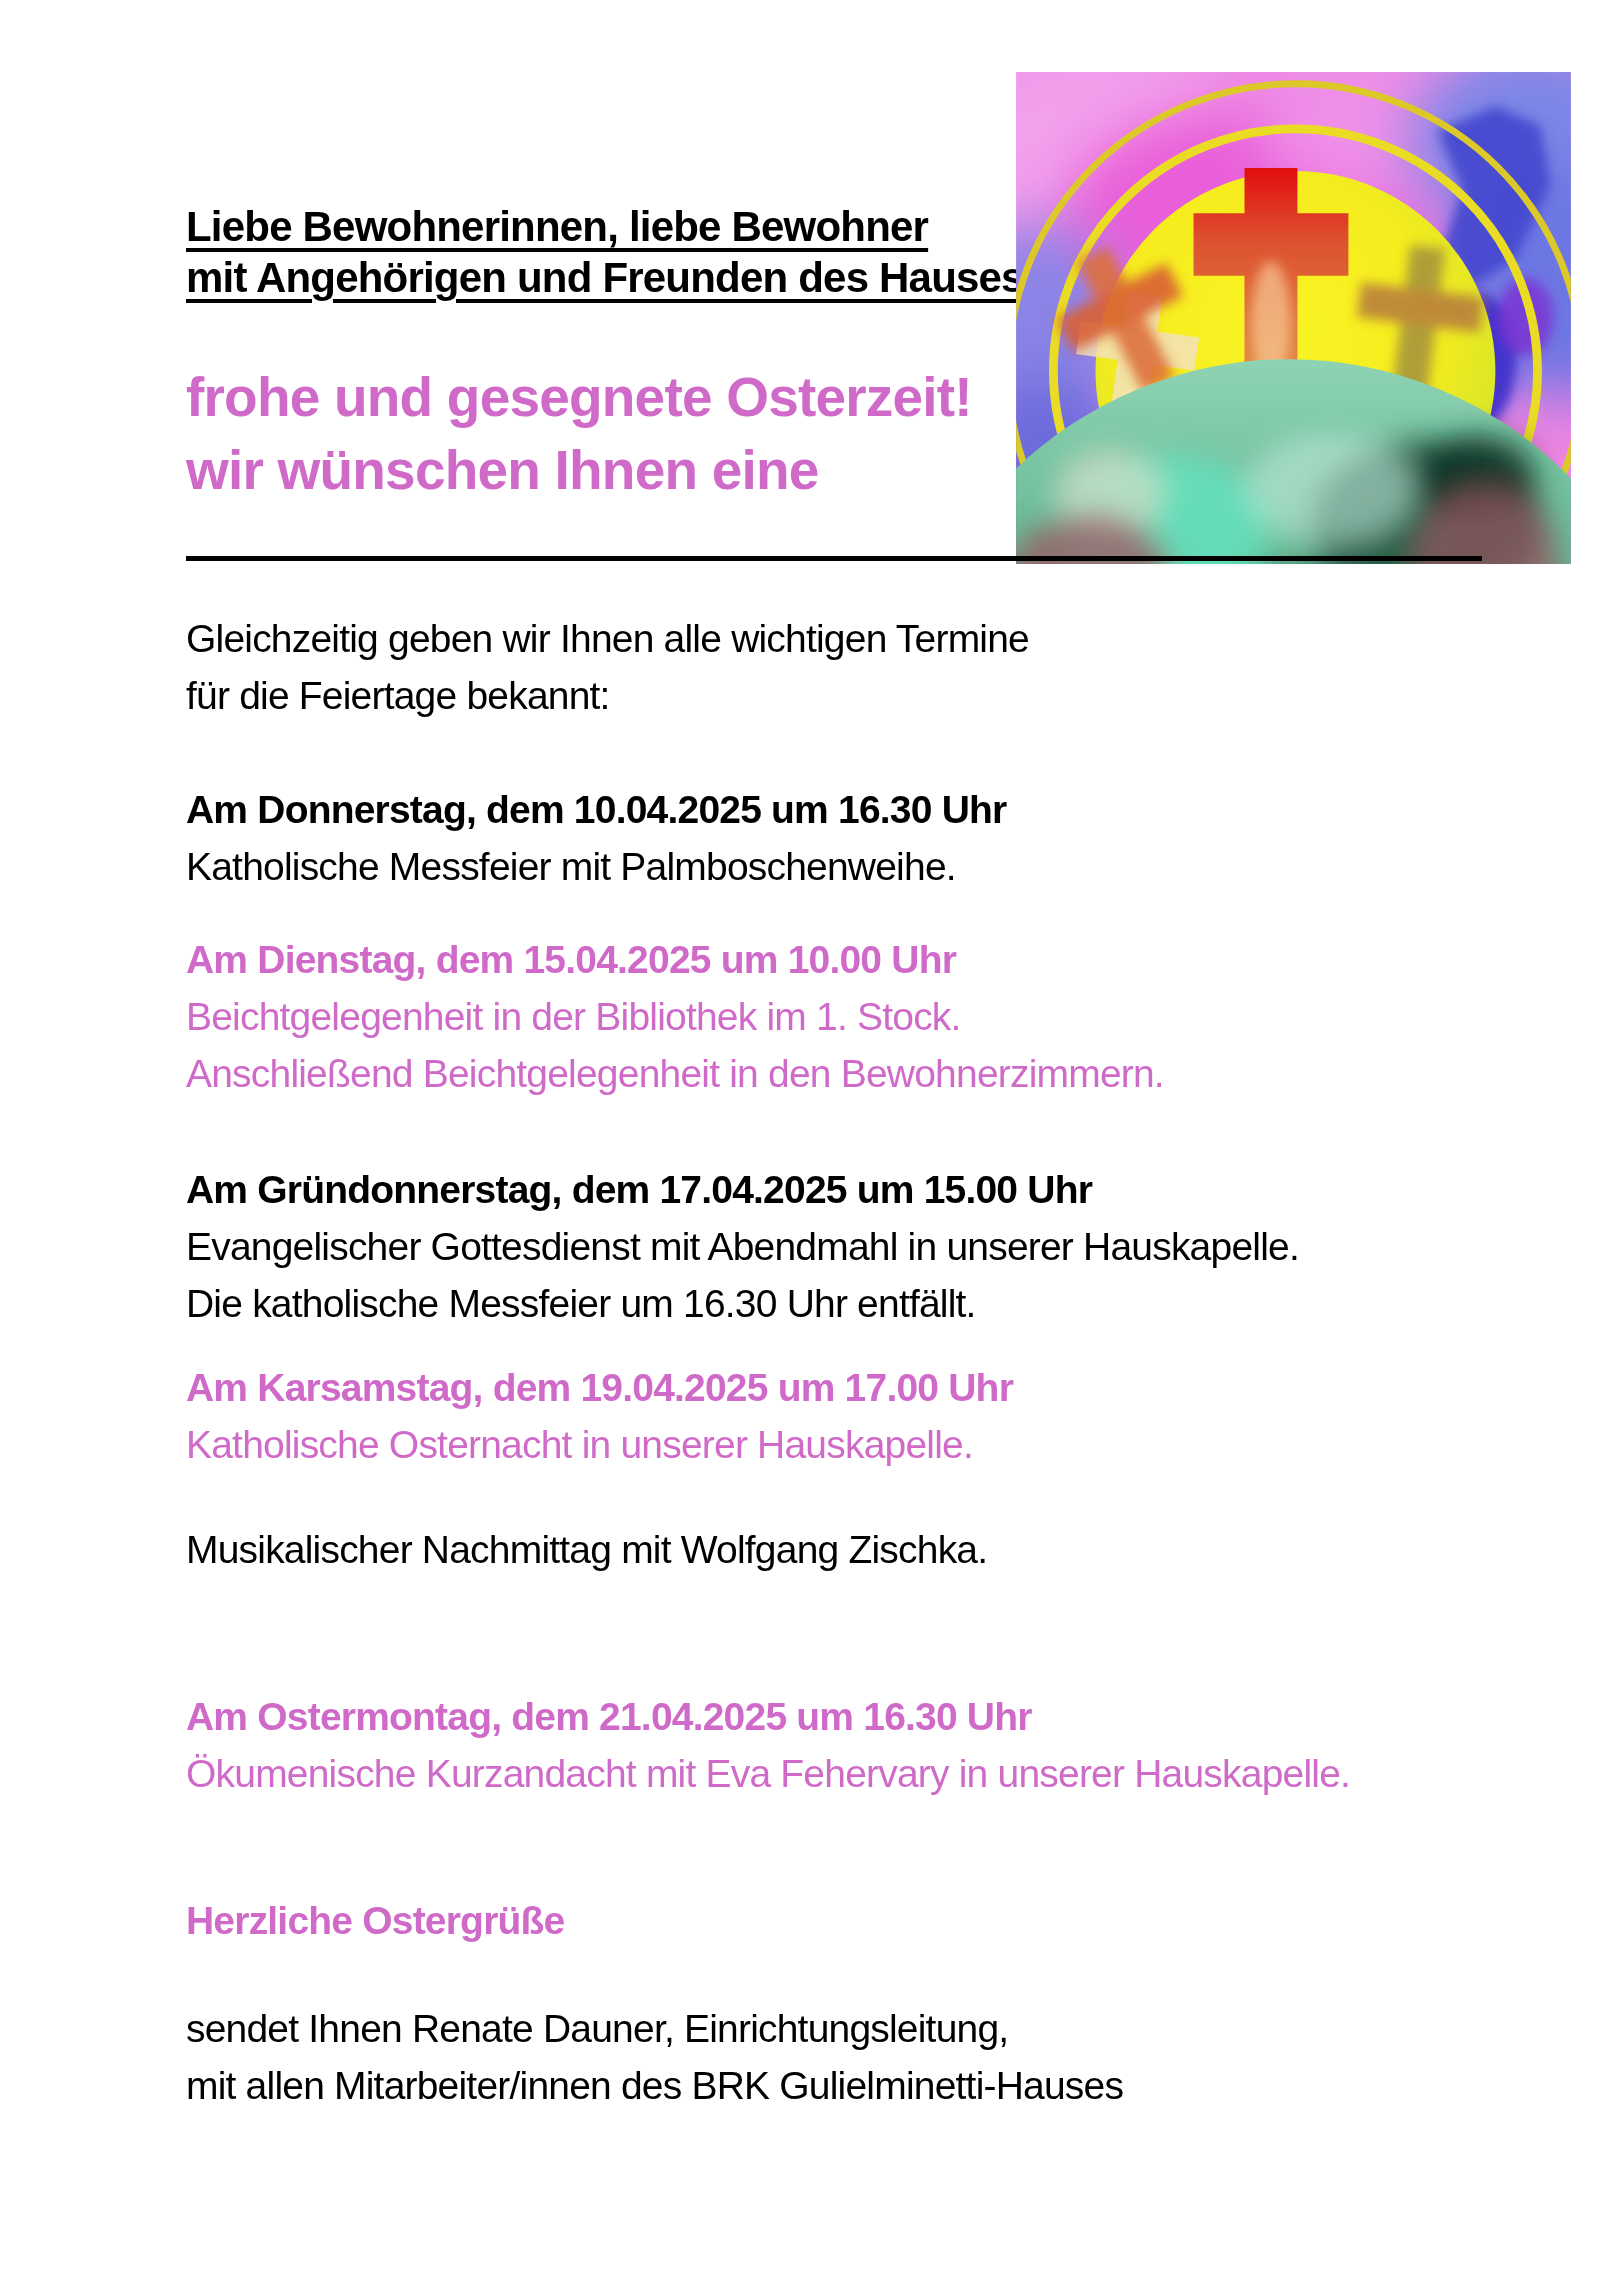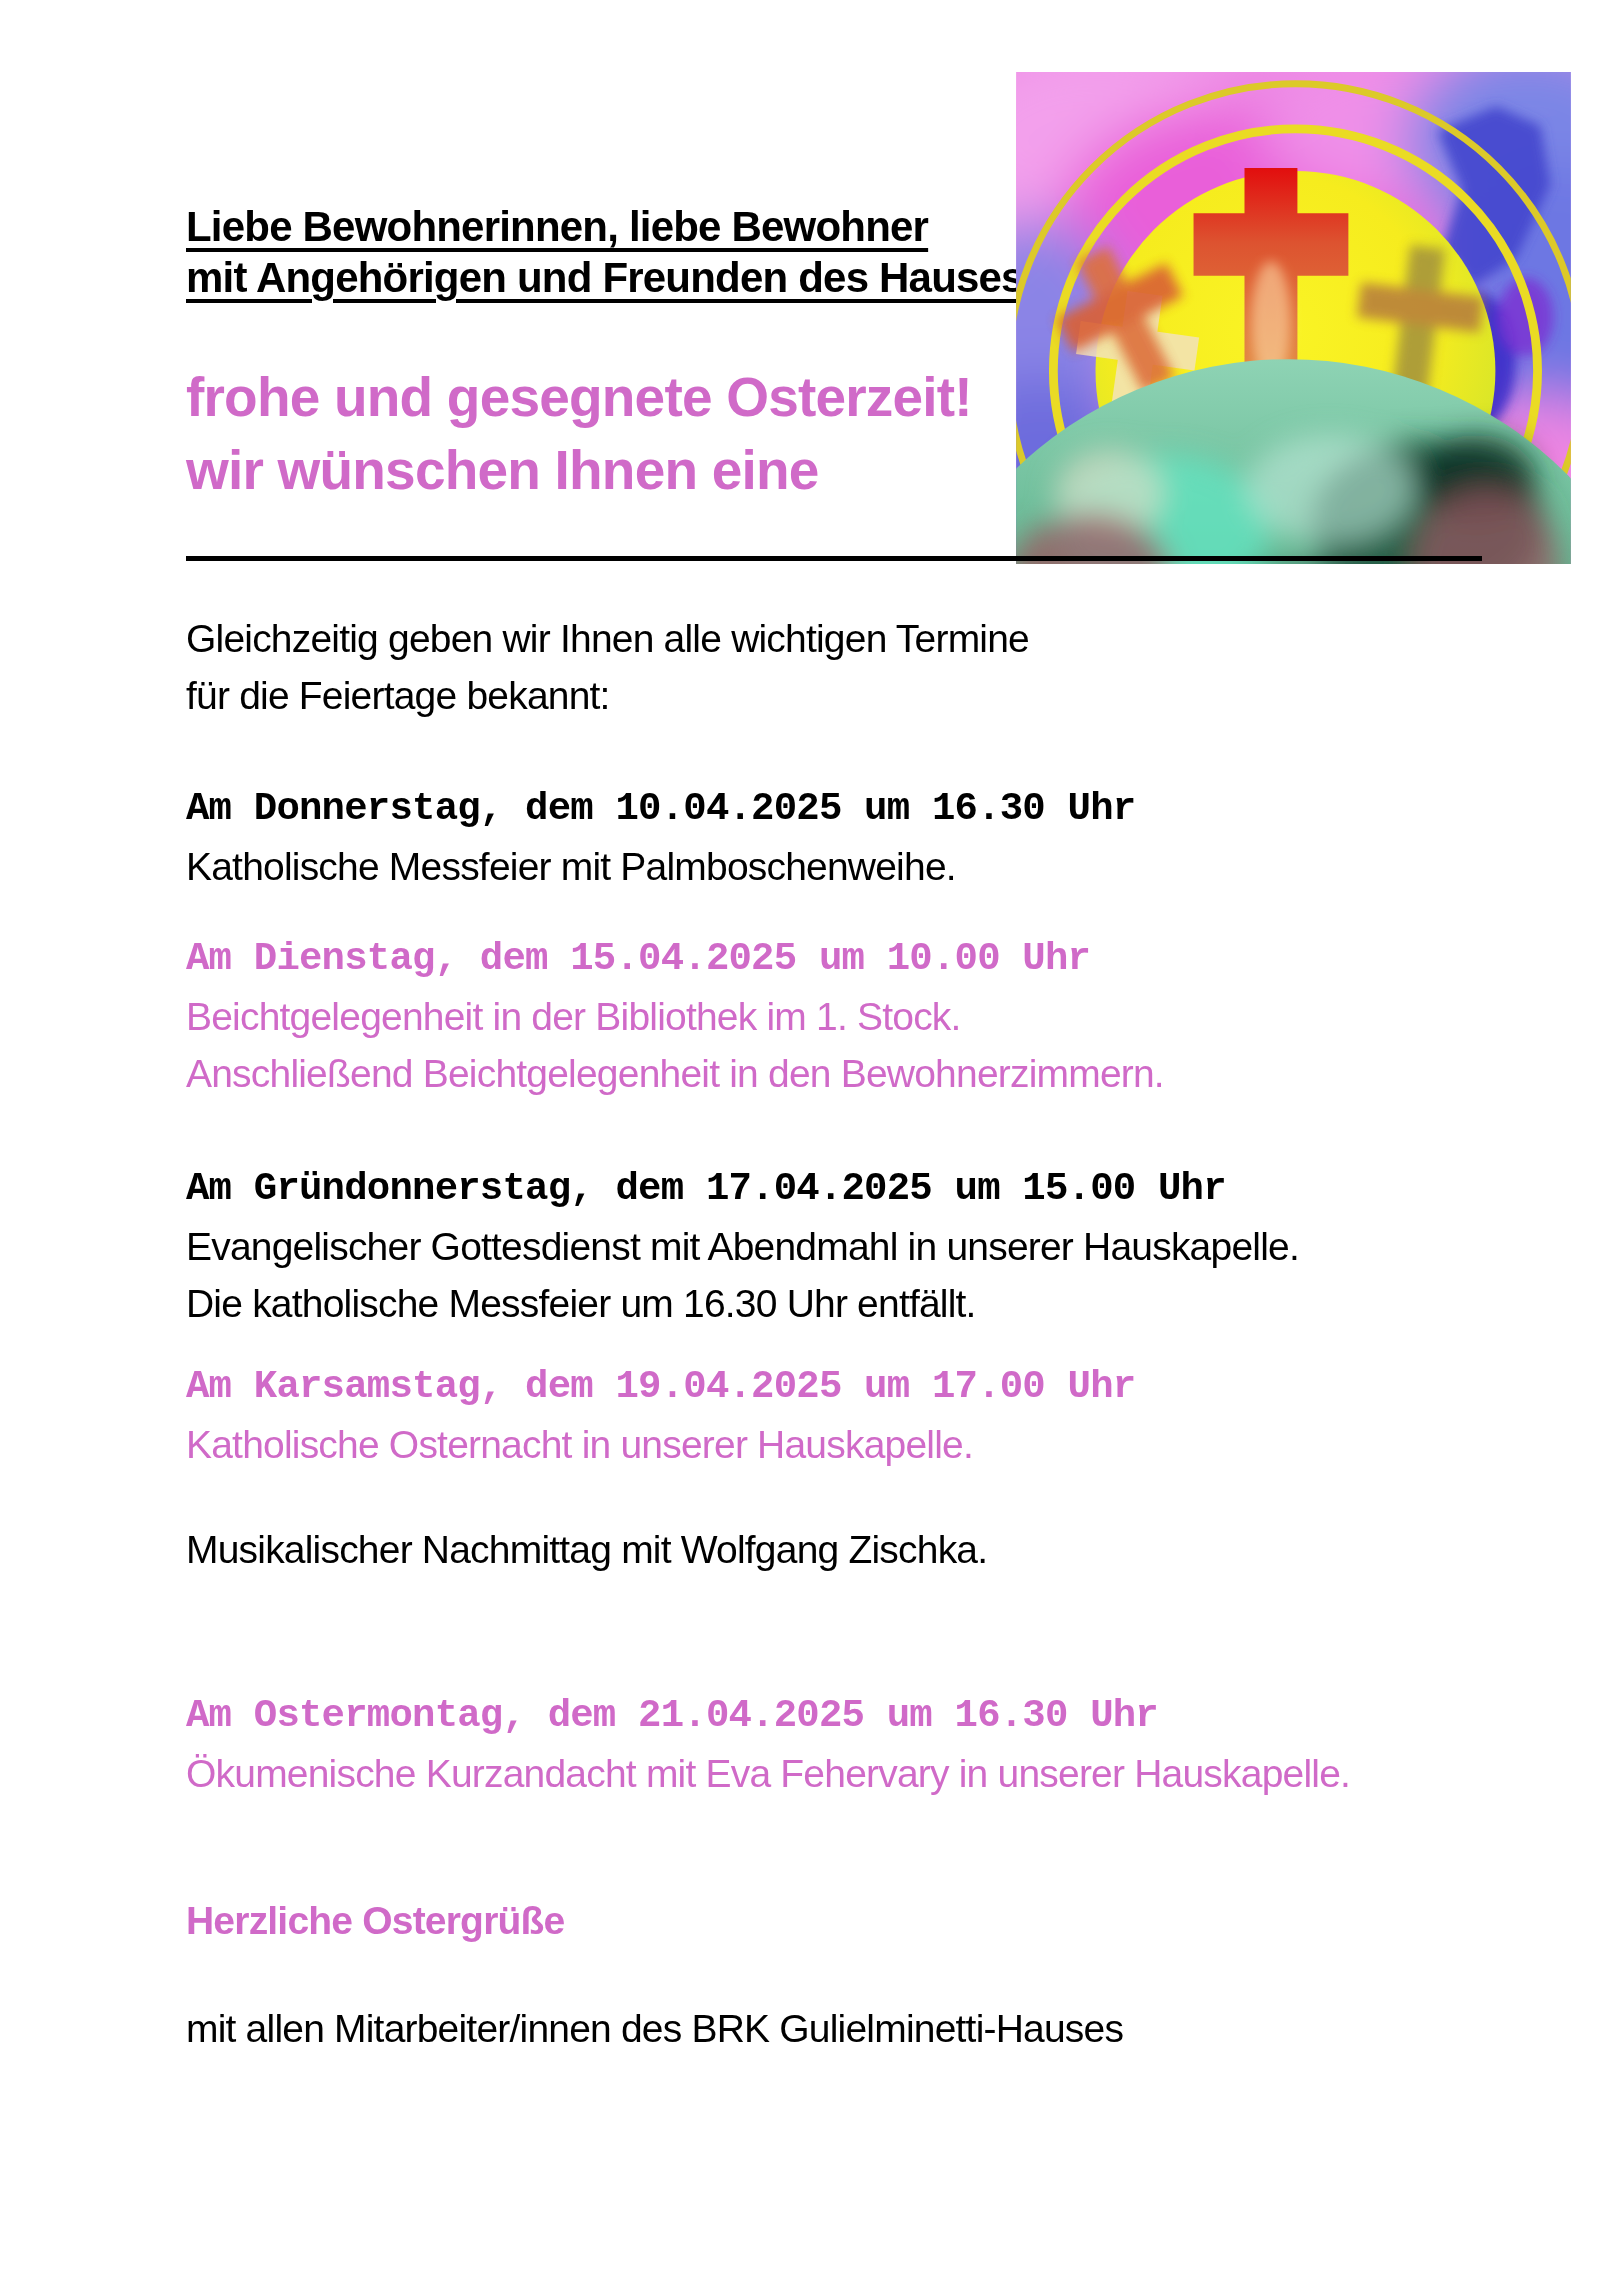--- a/index.html
+++ b/index.html
@@ -47,21 +47,21 @@
   }
   .intro{top:610px;}
   .e1{top:781px;}
   .e2{top:931px;}
   .e3{top:1149px;margin-top:12px;}
   .e4{top:1359px;}
   .e5{top:1521px;}
   .e6{top:1688px;}
   .greet{top:1892px;font-weight:bold;}
   .sig{top:2000px;}
-  .bold{font-weight:bold;font-family:Liberation Mono, monospace;}
+  .bold{font-weight:bold;}
   .pink{color:#d06ac8;}
 </style>
 </head>
 <body>
 
 <div class="page">
 
   <div class="abs header">
     <div><span class="ul">Liebe Bewohnerinnen, liebe Bewohner</span></div>
     <div><span class="ul">mit Angehörigen und Freunden des Hauses,</span></div>
@@ -192,17 +192,18 @@
   </div>
 
   <div class="abs para e6 pink">
     <div class="bold">Am Ostermontag, dem 21.04.2025 um 16.30 Uhr</div>
     <div>Ökumenische Kurzandacht mit Eva Fehervary in unserer Hauskapelle.</div>
   </div>
 
   <div class="abs para greet pink">Herzliche Ostergrüße</div>
 
   <div class="abs para sig">
+    <div>sendet Ihnen Renate Dauner, Einrichtungsleitung,</div>
     <div>mit allen Mitarbeiter/innen des BRK Gulielminetti-Hauses</div>
   </div>
 
 </div>
 
 
 </body></html>

